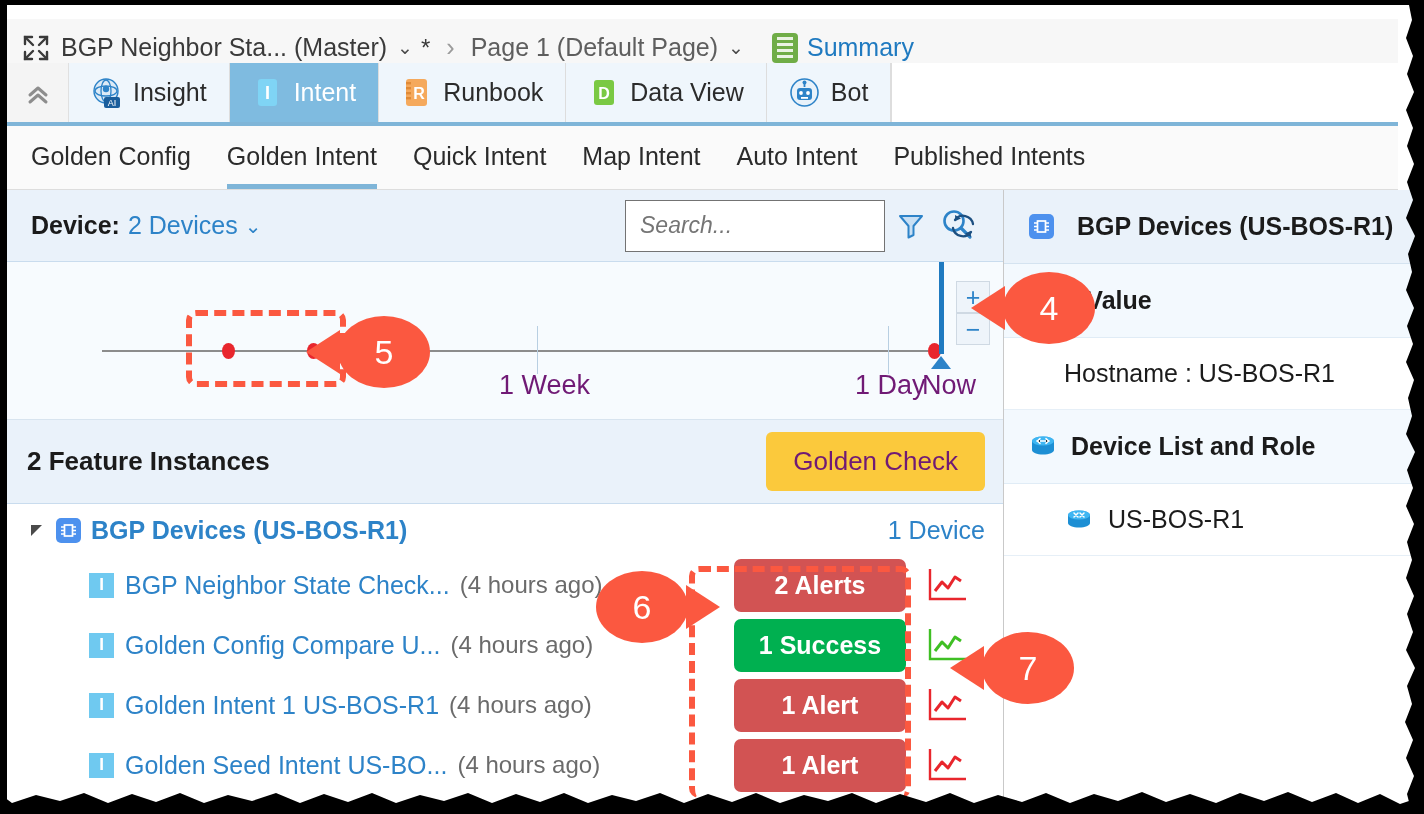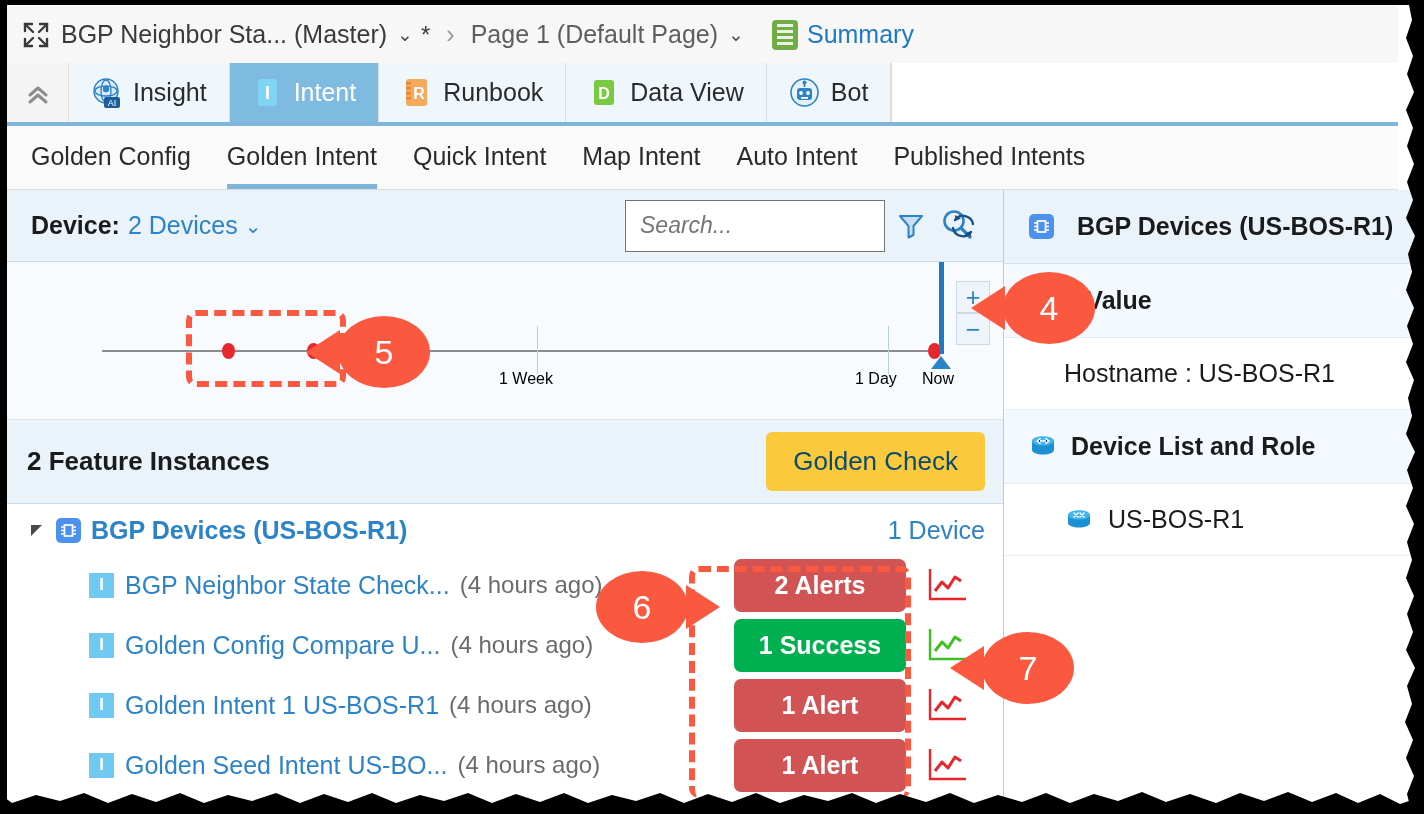--- a/index.html
+++ b/index.html
@@ -43,21 +43,21 @@
       684px 19px, 660px 9px, 636px 17px, 612px 11px, 588px 19px,
       564px 9px, 540px 18px, 516px 10px, 492px 19px, 468px 9px,
       444px 17px, 420px 11px, 396px 19px, 372px 9px, 348px 18px,
       324px 10px, 300px 19px, 276px 9px, 252px 17px, 228px 11px,
       204px 19px, 180px 9px, 156px 18px, 132px 10px, 108px 19px,
       84px 9px, 60px 17px, 36px 11px, 12px 19px, 0 10px);
   }
 
   
   .topbar {
-    position: absolute; left: 7px; top: 6px; width: 1391px; height: 58px;
+    position: absolute; left: 7px; top: 19px; width: 1391px; height: 58px;
     background: #f7f7f7; border-bottom: 1px solid #dcdcdc;
     display: flex; align-items: center; gap: 10px; padding-left: 14px;
   }
   .expand-icon { width: 30px; height: 30px; flex: none; }
   .title-main { font-size: 25px; color: #3a3a3a; white-space: nowrap; }
   .chev { font-size: 19px; color: #4a4a4a; }
   .star { font-size: 24px; color: #3a3a3a; margin-left: -2px; }
   .sep { font-size: 25px; color: #9b9b9b; margin: 0 6px; }
   .title-page { font-size: 25px; color: #5e5e5e; white-space: nowrap; }
   .summary-wrap { display: flex; align-items: center; gap: 9px; margin-left: 18px; }
@@ -118,21 +118,21 @@
   .searchbox input {
     border: 0; outline: 0; flex: 1; font-size: 23px; font-style: italic;
     color: #8a8a8a; font-family: "Liberation Sans", sans-serif; background: transparent;
   }
   .icobtn { width: 52px; height: 52px; display: flex; align-items: center; justify-content: center; }
 
   
   .timeline { position: relative; height: 158px; background: #f7fbfe; border-bottom: 1px solid #d8e4ef; }
   .tl-axis { position: absolute; left: 95px; right: 75px; top: 88px; height: 2px; background: #8c8c8c; }
   .tl-tick { position: absolute; width: 1px; background: #b8cfe2; }
-  .tl-lab { position: absolute; font-size: 16px; color: #000000; white-space: nowrap; }
+  .tl-lab { position: absolute; font-size: 27px; color: #701a75; white-space: nowrap; }
   .tl-dot { position: absolute; width: 13px; height: 16px; border-radius: 50%; background: #e8262d; }
   .tl-nowline { position: absolute; width: 5px; background: #1f7ac0; }
   .tl-nowtri {
     position: absolute; width: 0; height: 0;
     border-left: 10px solid transparent; border-right: 10px solid transparent;
     border-bottom: 13px solid #2d83c8;
   }
   .zoomctl { position: absolute; right: 13px; top: 19px; width: 34px; }
   .zbtn {
     width: 34px; height: 32px; background: #eef4fa; border: 1px solid #cfd9e3;
@@ -140,21 +140,21 @@
   }
 
   
   .feathdr {
     height: 84px; background: #eaf2fa; border-bottom: 1px solid #c9dcee;
     display: flex; align-items: center; padding: 0 18px 0 20px;
   }
   .feathdr-t { font-size: 26px; font-weight: bold; color: #1b1b1b; }
   .goldbtn {
     margin-left: auto; background: #fbc93c; border-radius: 6px;
-    padding: 14px 27px; font-size: 26px; color: #0c4a6e;
+    padding: 14px 27px; font-size: 26px; color: #701a75;
   }
 
   
   .grouprow { display: flex; align-items: center; padding: 12px 18px 10px 24px; }
   .caret { width: 0; height: 0; border-top: 11px solid #4a4a4a; border-right: 11px solid transparent; margin-right: 13px; }
   .grp-ic { width: 27px; height: 27px; margin-right: 9px; flex: none; }
   .grp-t { font-size: 25px; font-weight: bold; color: #2d83c8; }
   .grp-count { margin-left: auto; font-size: 25px; color: #2d83c8; }
 
   .itemrow { display: flex; align-items: center; height: 60px; padding-left: 82px; padding-right: 18px; }

